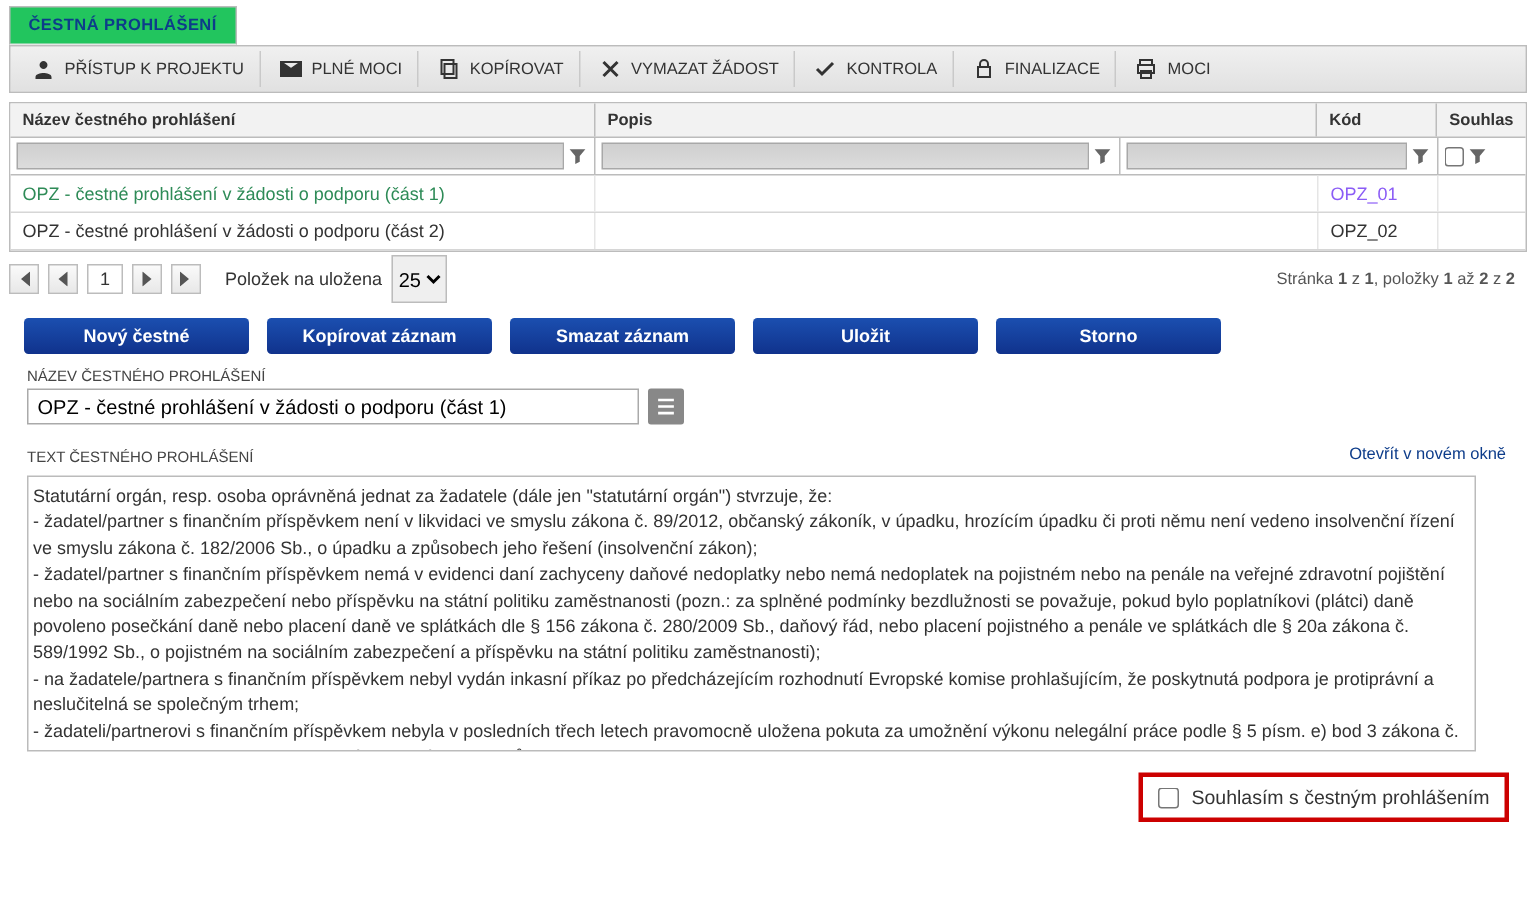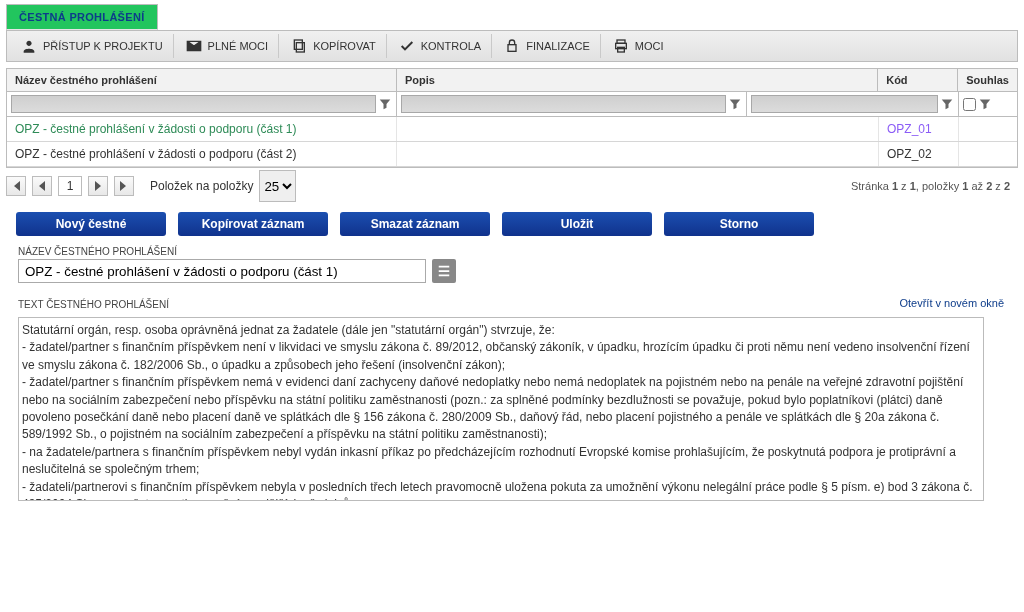--- a/index.html
+++ b/index.html
@@ -94,20 +94,26 @@
   </div>
   <div class="tbtn">
     <span class="ticon"><svg viewBox="0 0 24 24">
             <rect x="5" y="3" width="12" height="14" fill="none" stroke="#333" stroke-width="2"></rect>
             <rect x="8" y="7" width="12" height="14" fill="none" stroke="#333" stroke-width="2"></rect>
           </svg></span>
     <span>KOPÍROVAT</span>
   </div>
   <div class="tbtn">
     <span class="ticon"><svg viewBox="0 0 24 24">
+            <path d="M5 5l14 14M19 5L5 19" stroke="#333" stroke-width="3" fill="none"></path>
+          </svg></span>
+    <span>VYMAZAT ŽÁDOST</span>
+  </div>
+  <div class="tbtn">
+    <span class="ticon"><svg viewBox="0 0 24 24">
             <path d="M4 12l5 5L20 6" stroke="#333" stroke-width="3" fill="none"></path>
           </svg></span>
     <span>KONTROLA</span>
   </div>
   <div class="tbtn">
     <span class="ticon"><svg viewBox="0 0 24 24">
             <rect x="6" y="10" width="12" height="10" fill="none" stroke="#333" stroke-width="2"></rect>
             <path d="M8 10V7a4 4 0 018 0v3" fill="none" stroke="#333" stroke-width="2"></path>
           </svg></span>
     <span>FINALIZACE</span>
@@ -194,21 +200,21 @@
   <div class="pbtn">
         <svg width="10" height="10" viewBox="0 0 10 10">
           <path d="M2 0l6 5-6 5z" fill="#555"></path>
         </svg>
       </div>
   <div class="pbtn">
         <svg width="10" height="10" viewBox="0 0 10 10">
           <path d="M9 0v10M1 0l6 5-6 5z" fill="#555"></path>
         </svg>
       </div>
-  <span style="margin-left:10px">Položek na položky</span>
+  <span style="margin-left:10px">Položek na uložena</span>
   <select><option>25</option></select>
   <span class="pinfo">
     <span>Stránka </span><b>1</b><span> z </span><b>1</b><span>, položky </span><b>1</b><span> až </span><b>2</b><span> z </span><b>2</b>
   </span>
 </div>
 
 <div class="action-bar">
   <div class="action-btn">Nový čestné</div>
   <div class="action-btn">Kopírovat záznam</div>
   <div class="action-btn">Smazat záznam</div>
@@ -225,14 +231,20 @@
         </svg>
   </div>
 </div>
 
 <div style="margin-top:14px;">
   <span class="label-small" style="display:inline">TEXT ČESTNÉHO PROHLÁŠENÍ</span>
   <span class="link-open">Otevřít v novém okně</span>
 </div>
 <div class="text-block" id="declaration-text">Statutární orgán, resp. osoba oprávněná jednat za žadatele (dále jen "statutární orgán") stvrzuje, že:<br>-       žadatel/partner s finančním příspěvkem není v likvidaci ve smyslu zákona č. 89/2012, občanský zákoník, v úpadku, hrozícím úpadku či proti němu není vedeno insolvenční řízení ve smyslu zákona č. 182/2006 Sb., o úpadku a způsobech jeho řešení (insolvenční zákon);<br>-       žadatel/partner s finančním příspěvkem nemá v evidenci daní zachyceny daňové nedoplatky nebo nemá nedoplatek na pojistném nebo na penále na veřejné zdravotní pojištění nebo na sociálním zabezpečení nebo příspěvku na státní politiku zaměstnanosti (pozn.: za splněné podmínky bezdlužnosti se považuje, pokud bylo poplatníkovi (plátci) daně povoleno posečkání daně nebo placení daně ve splátkách dle § 156 zákona č. 280/2009 Sb., daňový řád, nebo placení pojistného a penále ve splátkách dle § 20a zákona č. 589/1992 Sb., o pojistném na sociálním zabezpečení a příspěvku na státní politiku zaměstnanosti);<br>- na žadatele/partnera s finančním příspěvkem nebyl vydán inkasní příkaz po předcházejícím rozhodnutí Evropské komise prohlašujícím, že poskytnutá podpora je protiprávní a neslučitelná se společným trhem;<br>-       žadateli/partnerovi s finančním příspěvkem nebyla v posledních třech letech pravomocně uložena pokuta za umožnění výkonu nelegální práce podle § 5 písm. e) bod 3 zákona č. 435/2004 Sb., o zaměstnanosti, ve znění pozdějších předpisů;</div>
 
+<div class="agree-row">
+  <label class="agree-box">
+    <input type="checkbox" style="">
+    <span>Souhlasím s čestným prohlášením</span>
+  </label>
+</div>
 
 </div>
 
 </body></html>

